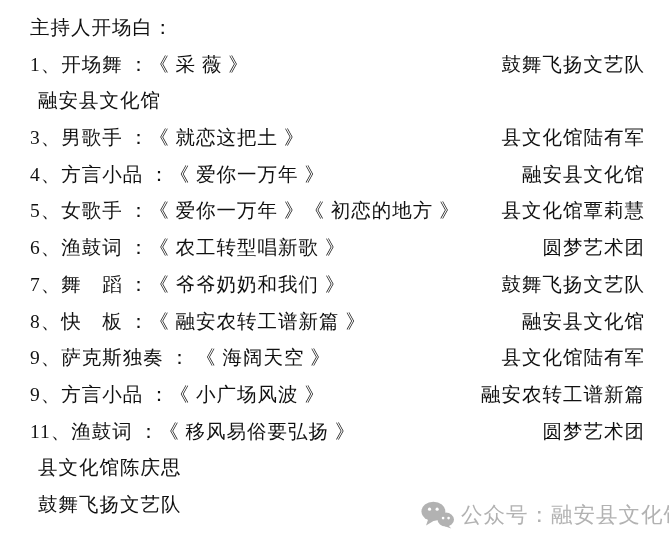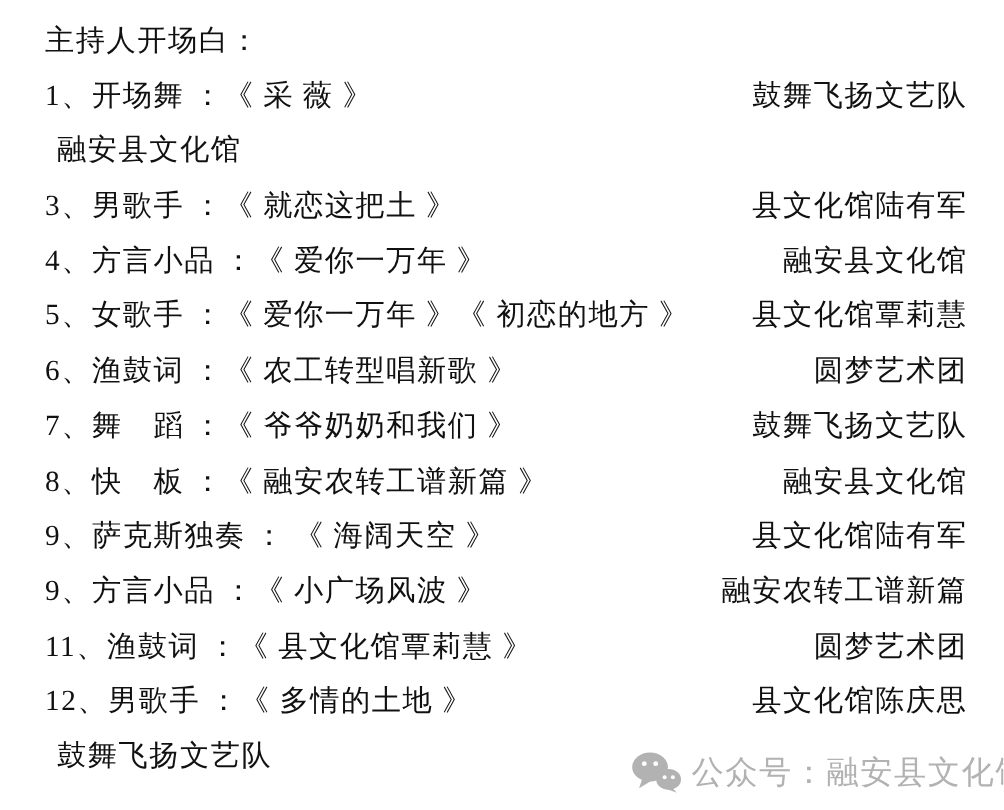--- a/index.html
+++ b/index.html
@@ -116,26 +116,25 @@
       <span class="left"><span>9、</span><span>萨克斯独奏</span><span> ： </span><span>《 海阔天空 》</span></span>
       <span class="performer">县文化馆陆有军</span>
     </div>
 
     <div class="line">
       <span class="left"><span>9、</span><span>方言小品</span><span> ：</span><span>《 小广场风波 》</span></span>
       <span class="performer">融安农转工谱新篇</span>
     </div>
 
     <div class="line">
-      <span class="left"><span>11、</span><span>渔鼓词</span><span> ：</span><span>《 县文化馆覃莉慧 》</span></span>
+      <span class="left"><span>11、</span><span>渔鼓词</span><span> ：</span><span>《 移风易俗要弘扬 》</span></span>
       <span class="performer">圆梦艺术团</span>
     </div>
 
     <div class="line">
-      <span class="left"><span>12、</span><span>男歌手</span><span> ：</span><span>《 多情的土地 》</span></span>
       <span class="performer">县文化馆陈庆思</span>
     </div>
 
     <div class="line">
       <span class="performer">鼓舞飞扬文艺队</span>
     </div>
 
   </div>
 </div>
 

